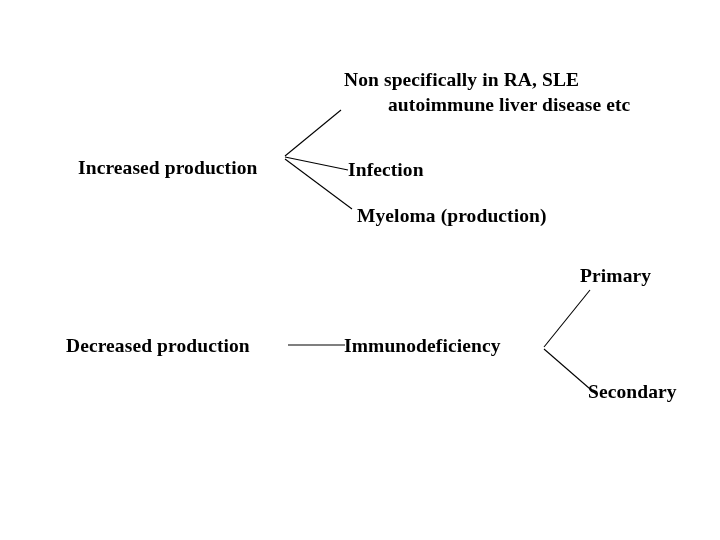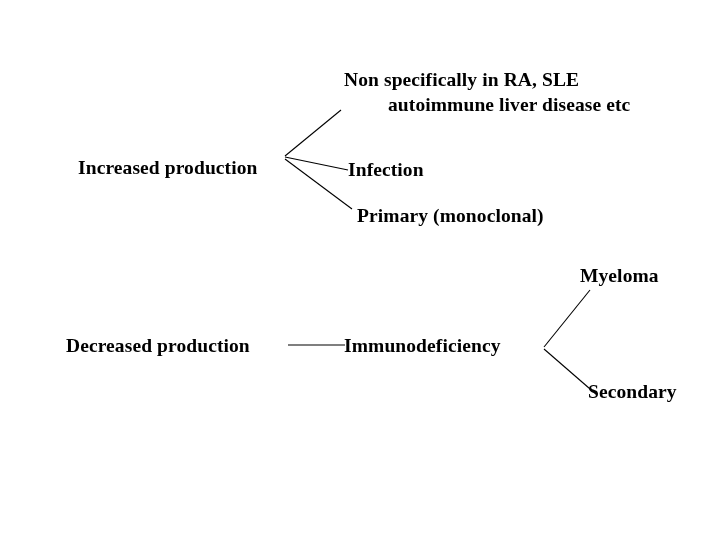--- a/index.html
+++ b/index.html
@@ -62,23 +62,23 @@
   </svg>
 
   <div class="node multiline" style="left:344px; top:67px; width:310px;">Non specifically in RA, SLE</div>
 
   <div class="node multiline" style="left:344px; top:92px; width:310px;margin-left:44px;">autoimmune liver disease etc</div>
 
   <div class="node" style="left:78px; top:155px;">Increased production</div>
 
   <div class="node" style="left:348px; top:145px;margin-top:12px;">Infection</div>
 
-  <div class="node" style="left:357px; top:203px;">Primary (monoclonal)</div>
+  <div class="node" style="left:357px; top:203px;">Myeloma (production)</div>
 
-  <div class="node" style="left:580px; top:263px;">Myeloma</div>
+  <div class="node" style="left:580px; top:263px;">Primary</div>
 
   <div class="node" style="left:66px; top:333px;">Decreased production</div>
 
   <div class="node" style="left:344px; top:333px;">Immunodeficiency</div>
 
   <div class="node" style="left:588px; top:379px;">Secondary</div>
 
 </div>
 
 </body></html>

